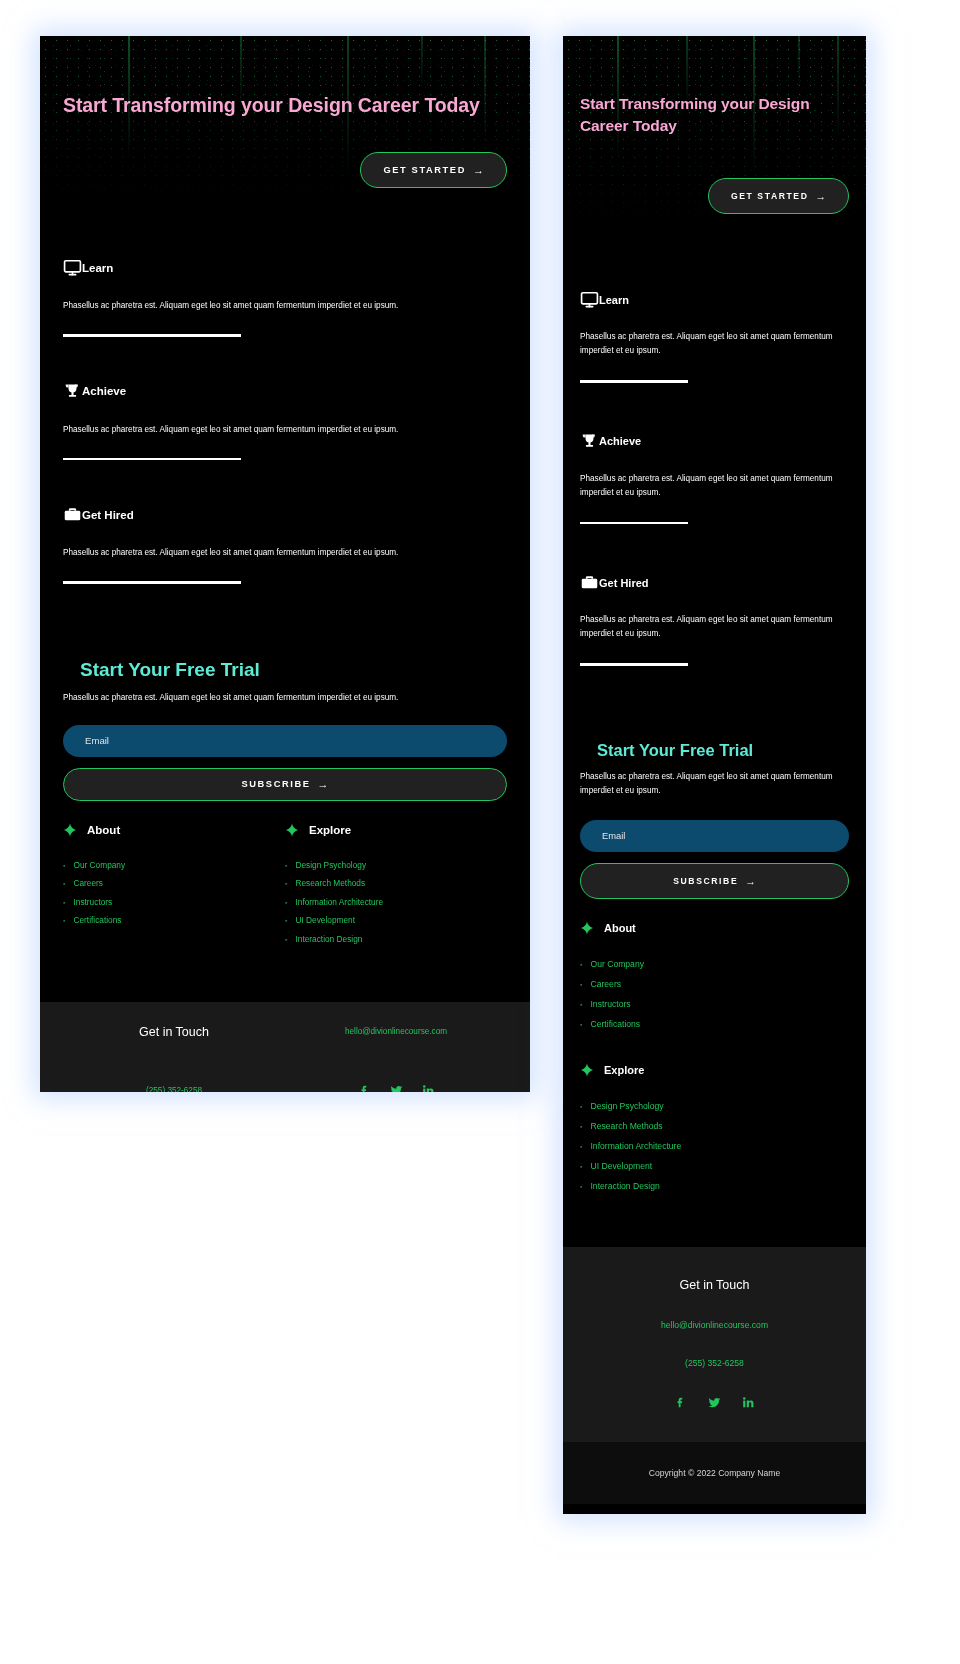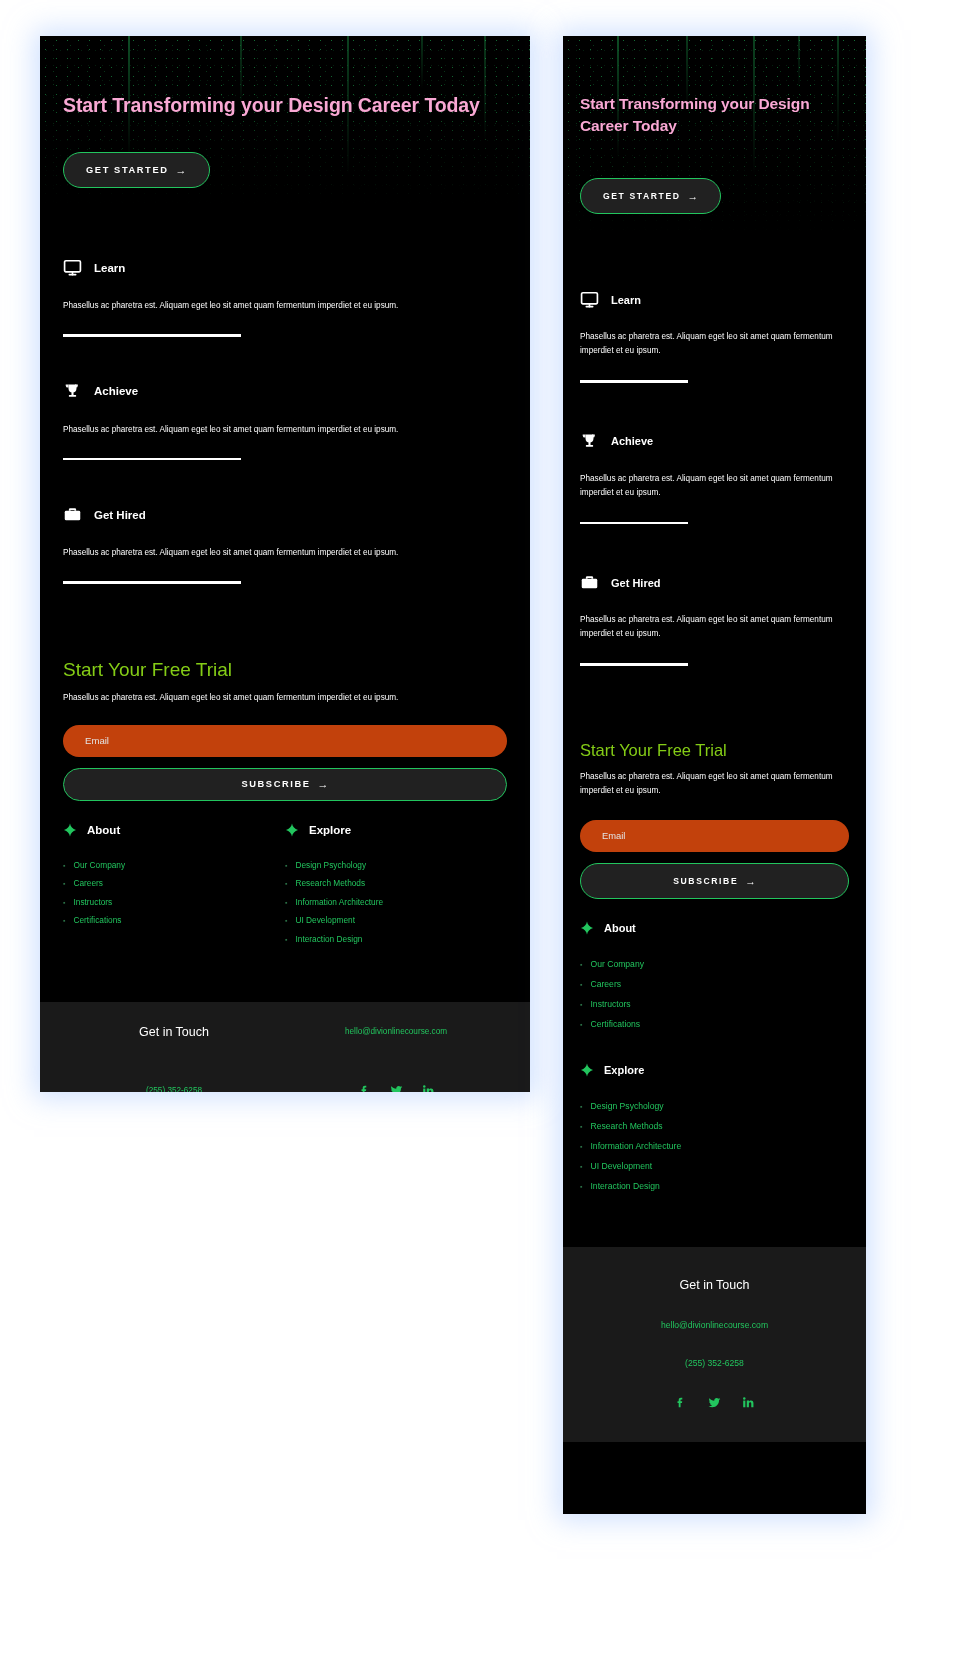--- a/index.html
+++ b/index.html
@@ -48,48 +48,48 @@
     background-position: 18% 0, 41% 0, 63% 0, 78% 0, 91% 0;
     pointer-events:none;
   }
   .hero-inner { position:relative; z-index:2; }
 
   .hero-title {
     color:#f9a8d4;
     font-weight:bold;
     letter-spacing:-0.1px;
   }
-  .cta-wrap { display:flex; justify-content:flex-start; }
+  .cta-wrap { display:flex; justify-content:flex-end; }
   .btn-outline {
     display:inline-flex; align-items:center; justify-content:center;
     gap:7px;
     background:#212121;
     border:1.4px solid #22c55e;
     border-radius:999px;
     color:#ffffff;
     font-weight:bold;
     letter-spacing:1.6px;
     white-space:nowrap;
   }
   .btn-outline .arrow { letter-spacing:0; font-weight:bold; }
 
   
   .feature { }
-  .feature-head { display:flex; align-items:center; gap:12px; }
+  .feature-head { display:flex; align-items:center; }
   .feature-head .ficon { display:block; flex:none; color:#fff; }
   .feature-title { color:#ffffff; font-weight:bold; }
   .feature-desc { color:#ffffff; }
   .feature-rule { background:#ffffff; }
 
   
-  .trial-title { color:#84cc16; font-weight:normal; }
+  .trial-title { color:#5eead4; font-weight:bold;margin-left:17px; }
   .trial-desc  { color:#ffffff; }
   .email-field {
     display:flex; align-items:center;
-    background:#c2410c;
+    background:#0c4a6e;
     border:none; border-radius:999px;
     color:#e3e3e3;
     width:100%;
   }
   .email-field::placeholder { color:#e3e3e3; }
 
   
   .col-head { display:flex; align-items:center; gap:10px; }
   .col-head .star { color:#22c55e; display:block; flex:none; }
   .col-head-label { color:#ffffff; font-weight:bold; }
@@ -490,15 +490,18 @@
             <path d="M22.5 5.6c-0.8 0.35-1.6 0.58-2.5 0.69 0.9-0.54 1.6-1.39 1.9-2.4-0.85 0.5-1.78 0.86-2.77 1.06-0.8-0.85-1.94-1.38-3.2-1.38-2.42 0-4.38 1.96-4.38 4.38 0 0.34 0.04 0.68 0.11 1C7.99 8.77 4.76 7.02 2.6 4.36c-0.38 0.65-0.6 1.4-0.6 2.2 0 1.52 0.78 2.86 1.95 3.64-0.72-0.02-1.39-0.22-1.98-0.55v0.06c0 2.12 1.51 3.89 3.51 4.29-0.37 0.1-0.75 0.15-1.15 0.15-0.28 0-0.56-0.03-0.82-0.08 0.56 1.74 2.18 3.01 4.1 3.05-1.5 1.18-3.4 1.88-5.46 1.88-0.36 0-0.7-0.02-1.05-0.06 1.95 1.25 4.26 1.98 6.74 1.98 8.09 0 12.51-6.7 12.51-12.51l-0.01-0.57c0.86-0.62 1.6-1.39 2.19-2.27z"></path>
           </svg>
         <svg class="sicon" viewBox="0 0 24 24" fill="currentColor">
             <rect x="2.2" y="8.4" width="4" height="12.4"></rect>
             <circle cx="4.2" cy="4.4" r="2.3"></circle>
             <path d="M9.2 8.4h3.8v1.7c0.6-1.05 1.9-1.95 3.7-1.95 3.2 0 4.4 1.9 4.4 5.3v7.35h-4v-6.6c0-1.7-0.6-2.75-2.05-2.75-1.2 0-1.85 0.85-2.15 1.67-0.11 0.29-0.13 0.7-0.13 1.1v6.58h-4V8.4z"></path>
           </svg>
       </div>
     </section>
 
+    <div class="copy-bar">
+      <span class="copy-text">Copyright © 2022 Company Name</span>
+    </div>
   </div>
 
 </div>
 
 </body></html>

